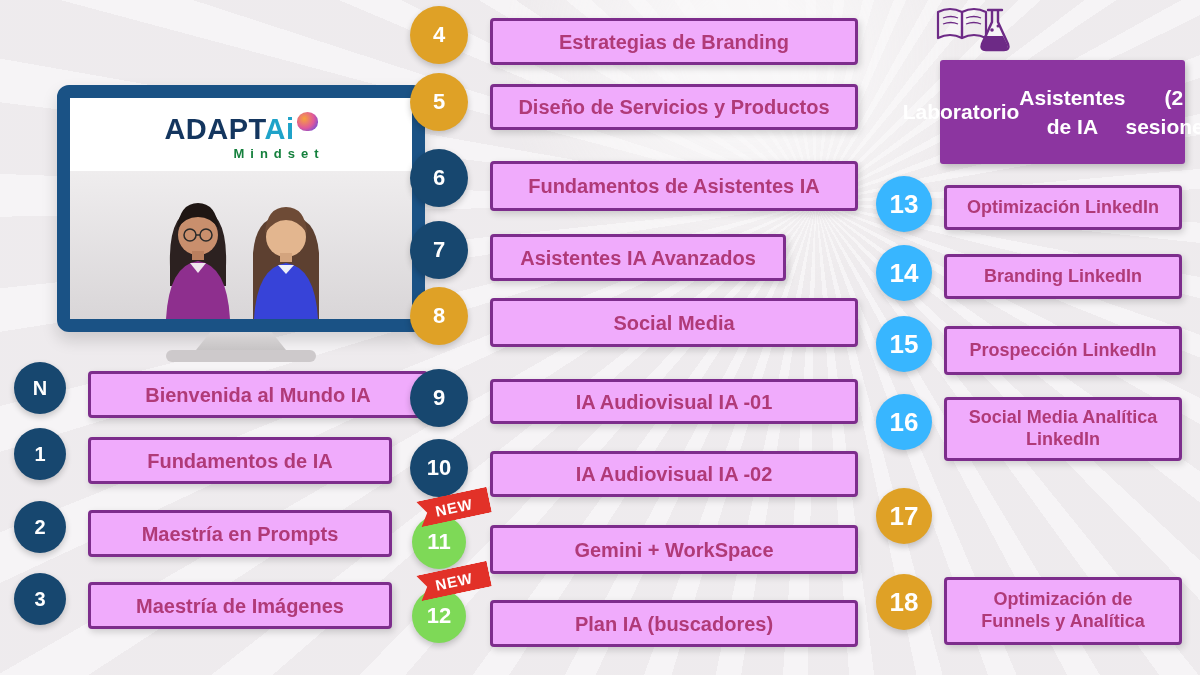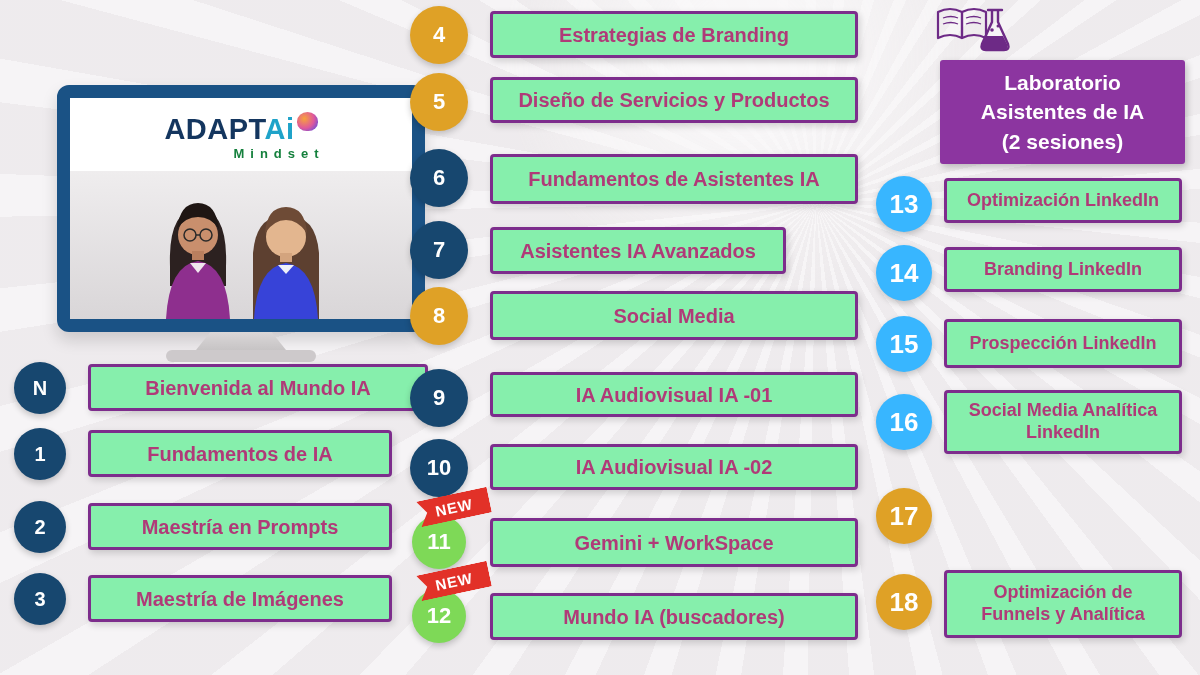--- a/index.html
+++ b/index.html
@@ -38,30 +38,30 @@
   
   .circle { position:absolute; border-radius:50%; display:flex; align-items:center;
             justify-content:center; color:#fff; font-weight:bold;
             box-shadow:0 3px 6px rgba(0,0,0,.2); z-index:2; }
   .c-navy  { background:#17476f; }
   .c-gold  { background:#dfa126; }
   .c-green { background:#7ed957; }
   .c-blue  { background:#38b6ff; }
   .fs22 { font-size:22px; } .fs21 { font-size:26px; } .fs20 { font-size:20px; }
 
-  .box { position:absolute; background:#86efac; border:3px solid #7d2d8c;
+  .box { position:absolute; background:#f0abfc; border:3px solid #7d2d8c;
          border-radius:4px; display:flex; align-items:center; justify-content:center;
          text-align:center; color:#b03a78; font-weight:bold;
-         box-shadow:2px 3px 7px rgba(0,0,0,.16); }
+         box-shadow:2px 3px 7px rgba(0,0,0,.16);margin-top:7px; }
   .box .lbl { padding:0 10px; line-height:1.2; }
   .t20 { font-size:20px; } .t18 { font-size:18px; }
 
   .lab-header { position:absolute; left:940px; top:60px; width:245px; height:104px;
                 background:#8c35a0; color:#fff; border-radius:3px;
-                display:flex; flex-direction:column; align-items:center; justify-content:center;
+                display:flex; flex-direction:row; align-items:center; justify-content:center;
                 font-size:21px; font-weight:bold; line-height:1.4;
                 box-shadow:2px 3px 7px rgba(0,0,0,.22); text-align:center; }
 
   .ribbon { position:absolute; width:72px; height:26px; background:#e23128; color:#fff;
             font-weight:bold; font-size:15px; letter-spacing:1px;
             display:flex; align-items:center; justify-content:center;
             transform:rotate(-12deg);
             clip-path:polygon(0 0,100% 0,100% 100%,0 100%,12% 50%); z-index:3; }
 
   .lab-icon { position:absolute; left:926px; top:2px; z-index:1; }
@@ -161,21 +161,21 @@
 
   <div class="ribbon" style="left:418px;top:494px">NEW</div>
   <div class="circle fs22 c-green" style="left:412px;top:515px;width:54px;height:54px">11</div>
   <div class="box t20" style="left:490px;top:518px;width:368px;height:49px">
       <span class="lbl">Gemini + WorkSpace</span>
     </div>
 
   <div class="ribbon" style="left:418px;top:568px">NEW</div>
   <div class="circle fs22 c-green" style="left:412px;top:589px;width:54px;height:54px">12</div>
   <div class="box t20" style="left:490px;top:593px;width:368px;height:47px">
-      <span class="lbl">Mundo IA (buscadores)</span>
+      <span class="lbl">Plan IA (buscadores)</span>
     </div>
 
   <div class="lab-icon">
     <svg width="92" height="58" viewBox="0 0 92 58">
       <g stroke="#6d2a86" fill="none" stroke-width="2.2" stroke-linejoin="round">
         <path d="M12 10 q12 -6 24 0 v26 q-12 -6 -24 0 Z"></path>
         <path d="M36 10 q12 -6 24 0 v26 q-12 -6 -24 0 Z"></path>
         <path d="M17 16 q8 -3 15 0 M17 22 q8 -3 15 0 M40 16 q8 -3 15 0 M40 22 q8 -3 15 0" stroke-width="1.3"></path>
       </g>
       <g>

